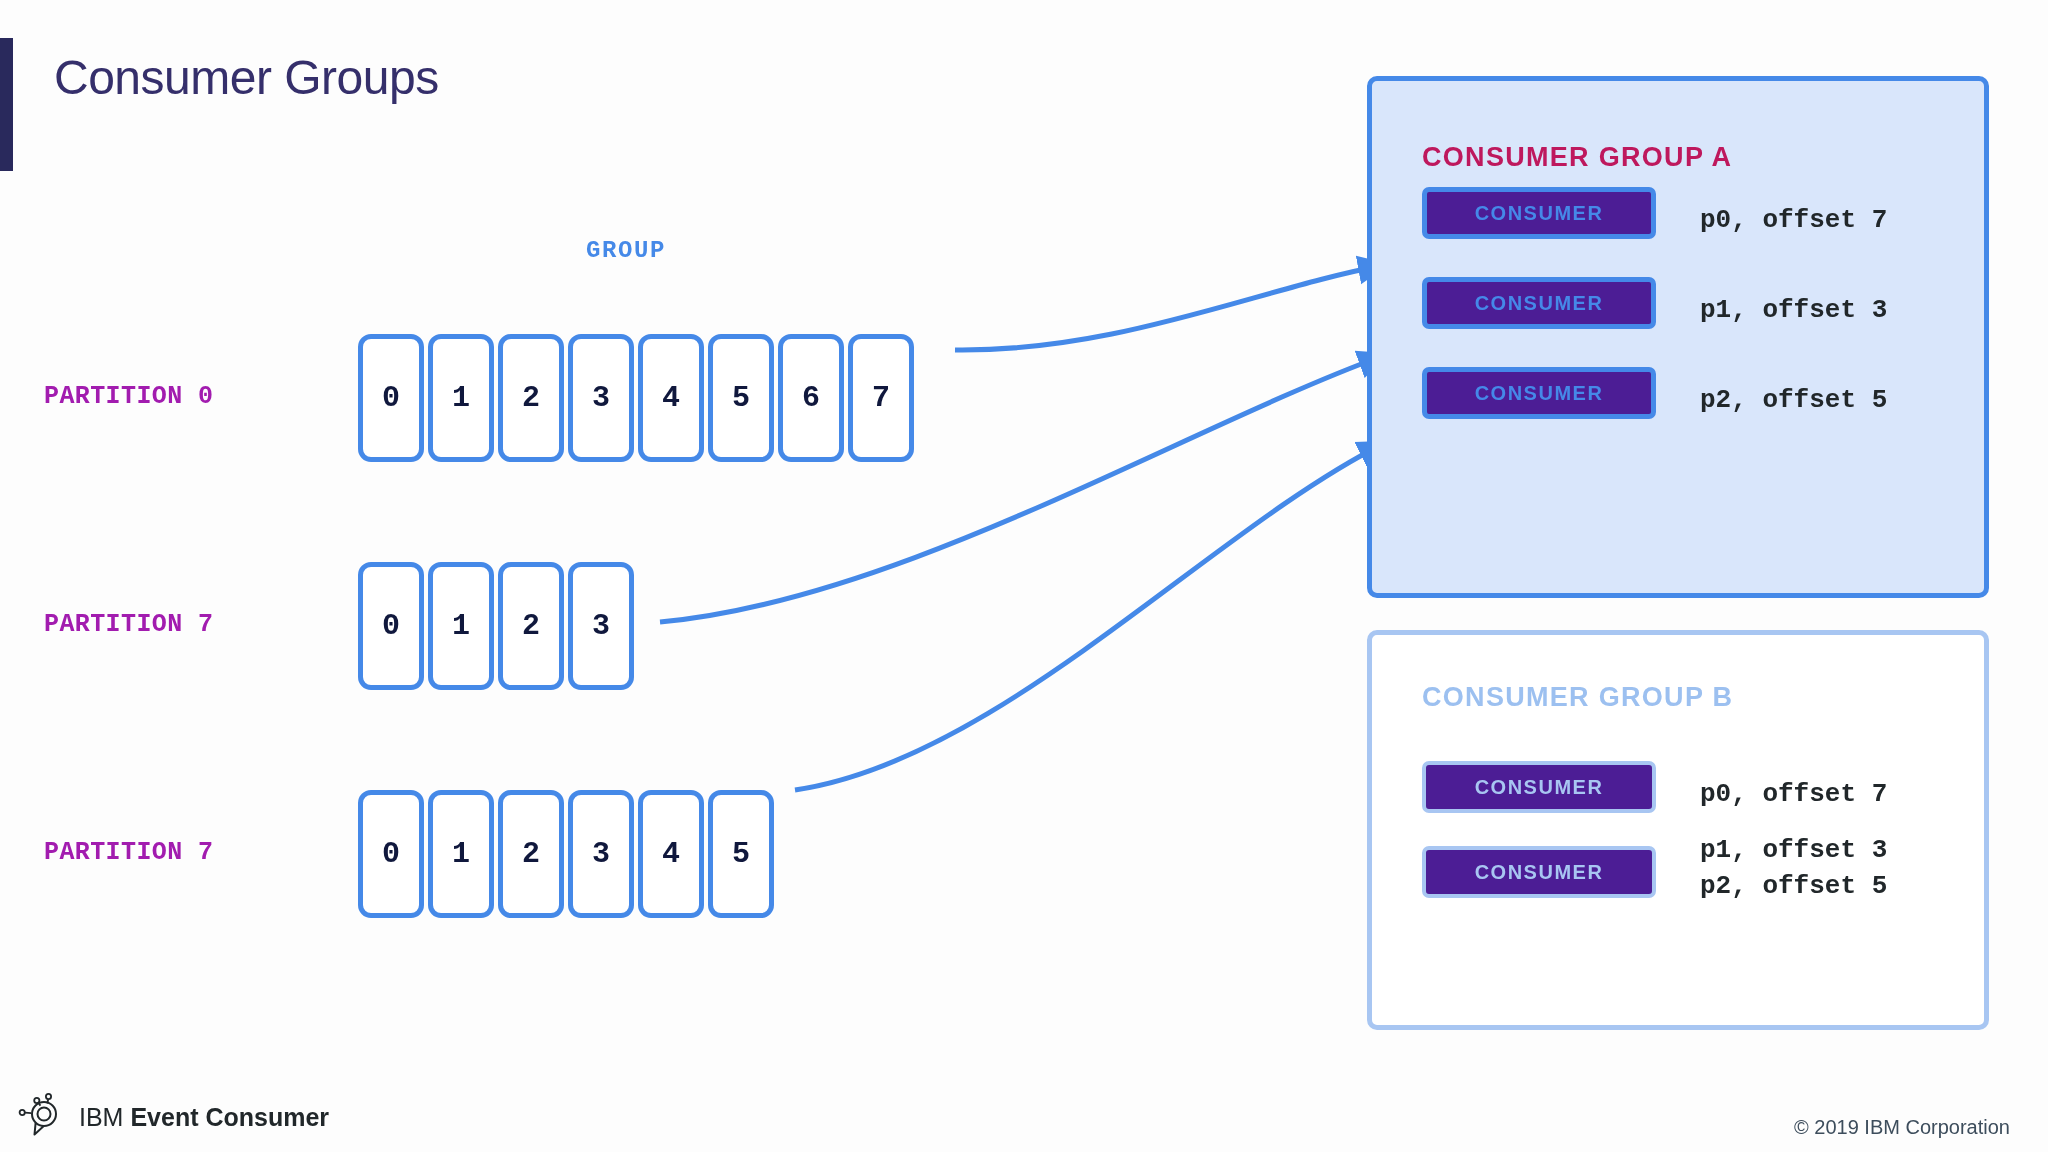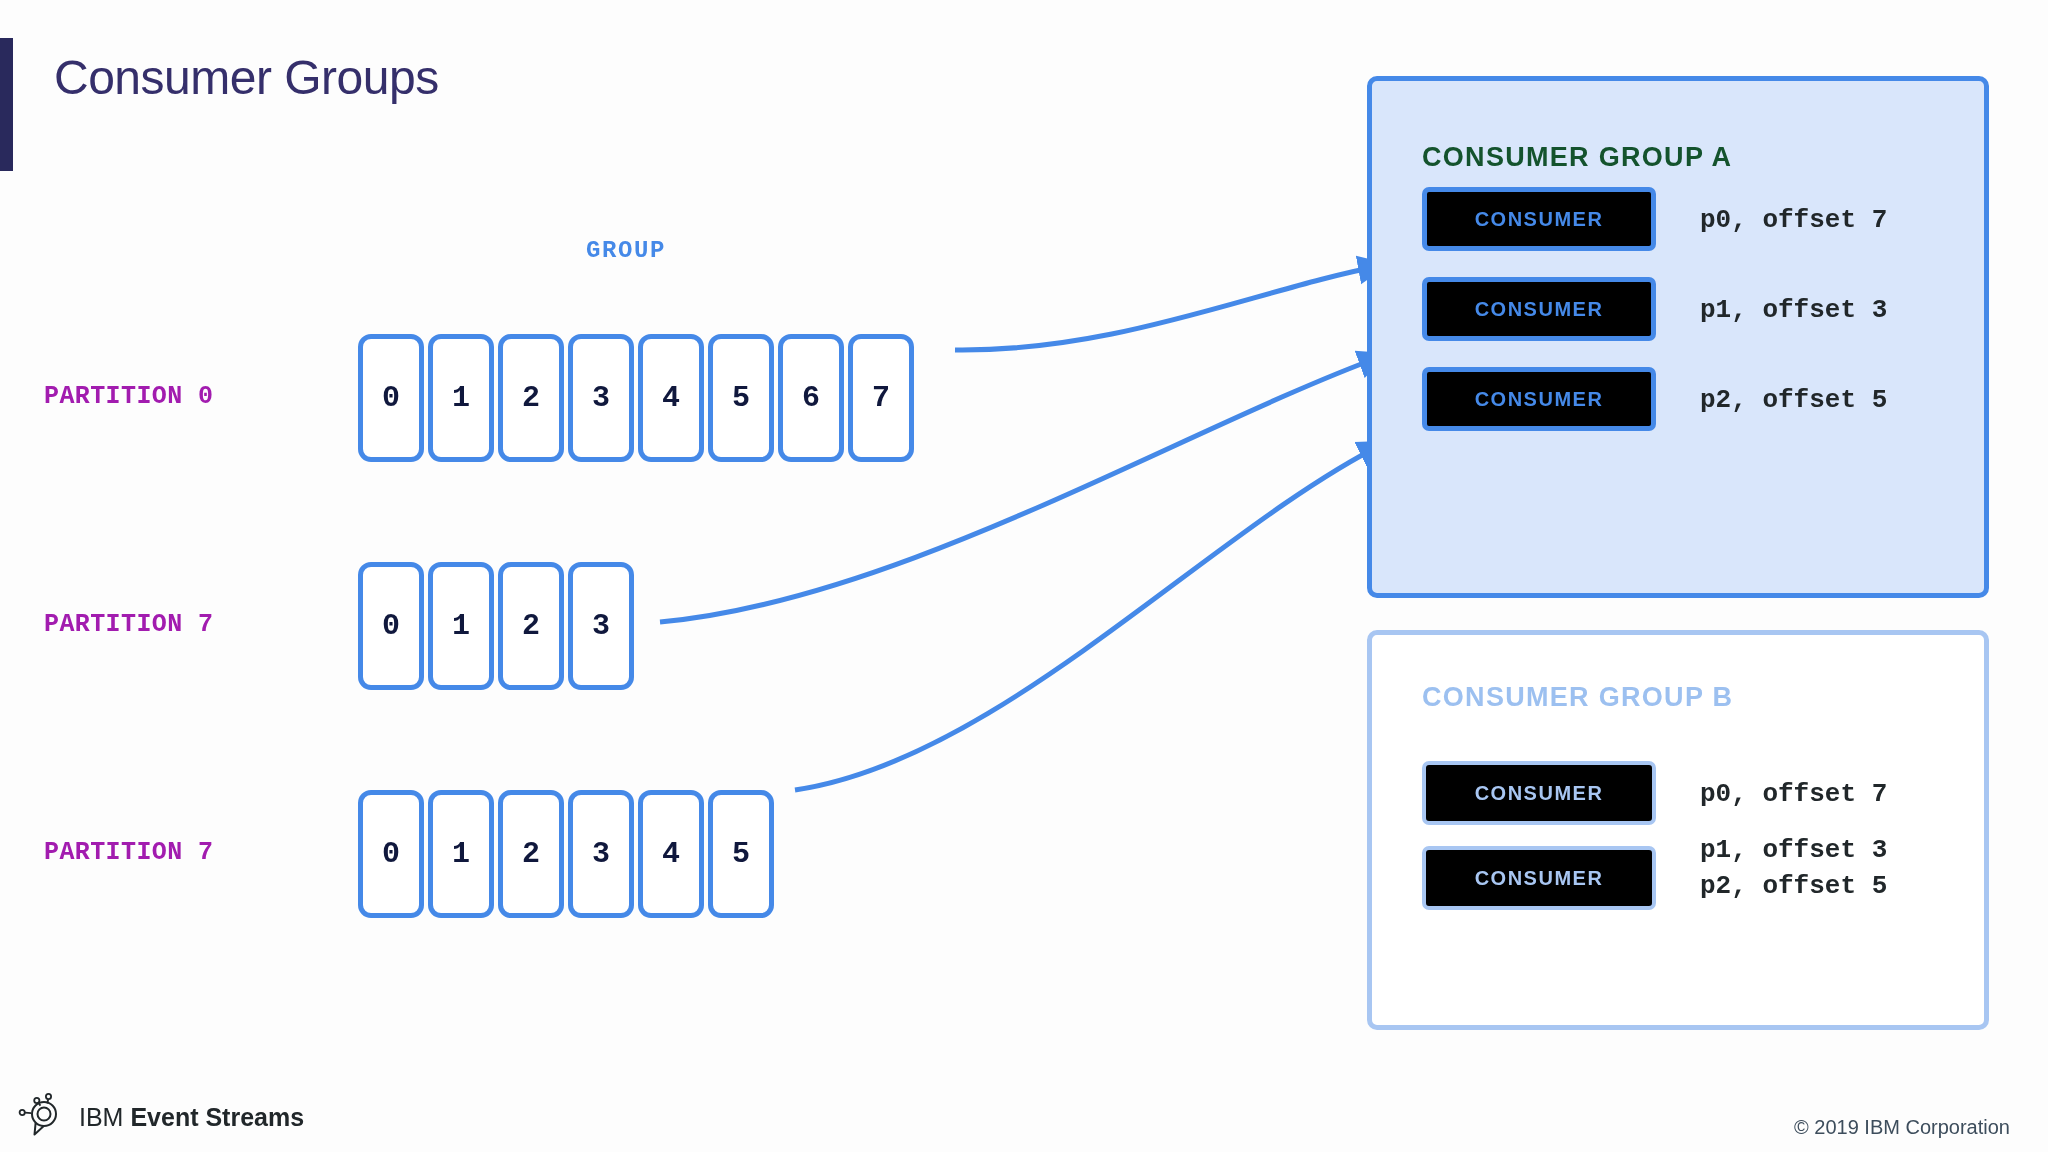--- a/index.html
+++ b/index.html
@@ -115,30 +115,30 @@
     border: 5px solid #a8c6f2;
   }
   .group-title {
     position: absolute;
     left: 50px;
     font-size: 27px;
     font-weight: 700;
     letter-spacing: 1.3px;
     white-space: nowrap;
   }
-  #group-a-title { top: 61px; color: #14532d; }
+  #group-a-title { top: 61px; color: #be185d; }
   #group-b-title { top: 47px; color: #9cc0f0; }
 
   .consumer-box {
     position: absolute;
     box-sizing: border-box;
     width: 234px;
-    height: 64px;
+    height: 52px;
     border-radius: 7px;
-    background: #000000;
+    background: #4c1d95;
     display: flex;
     align-items: center;
     justify-content: center;
     font-size: 20px;
     font-weight: 700;
     letter-spacing: 1.5px;
   }
   .consumer-box.strong {
     border: 5px solid #4589e8;
     color: #4589e8;
@@ -265,18 +265,18 @@
         <circle cx="26" cy="24" r="6.5" fill="none" stroke="#21272a" stroke-width="2"></circle>
         <path d="M17.6 33.2 L16.5 44.5 L25.5 36.2" fill="none" stroke="#21272a" stroke-width="2" stroke-linejoin="round"></path>
         <circle cx="30.5" cy="6.5" r="2.6" fill="none" stroke="#21272a" stroke-width="1.8"></circle>
         <line x1="30.2" y1="9.2" x2="29.3" y2="13.5" stroke="#21272a" stroke-width="1.8"></line>
         <circle cx="18.8" cy="10.5" r="2.6" fill="none" stroke="#21272a" stroke-width="1.8"></circle>
         <line x1="20.3" y1="12.9" x2="22.5" y2="15.6" stroke="#21272a" stroke-width="1.8"></line>
         <circle cx="4.2" cy="22.5" r="2.6" fill="none" stroke="#21272a" stroke-width="1.8"></circle>
         <line x1="6.9" y1="22.7" x2="13.2" y2="23.2" stroke="#21272a" stroke-width="1.8"></line>
       </svg>
     </span>
-    <span id="footer-brand"><span>IBM</span><span>&nbsp;</span><span class="bold">Event Streams</span></span>
+    <span id="footer-brand"><span>IBM</span><span>&nbsp;</span><span class="bold">Event Consumer</span></span>
   </div>
 
   <div id="copyright">© 2019 IBM Corporation</div>
 
 </div>
 
 </body></html>

